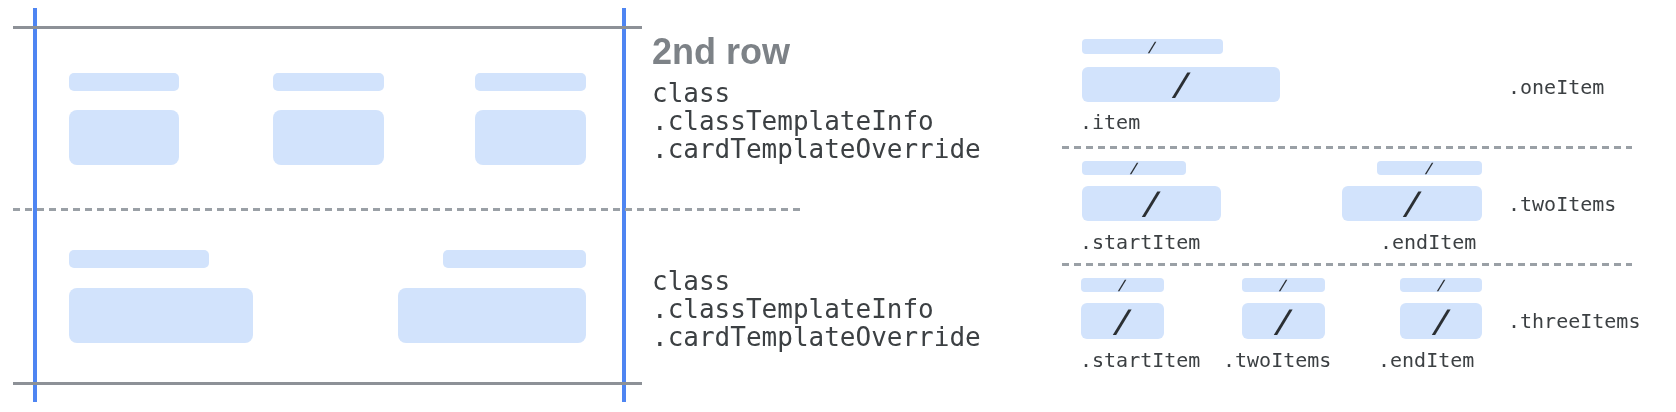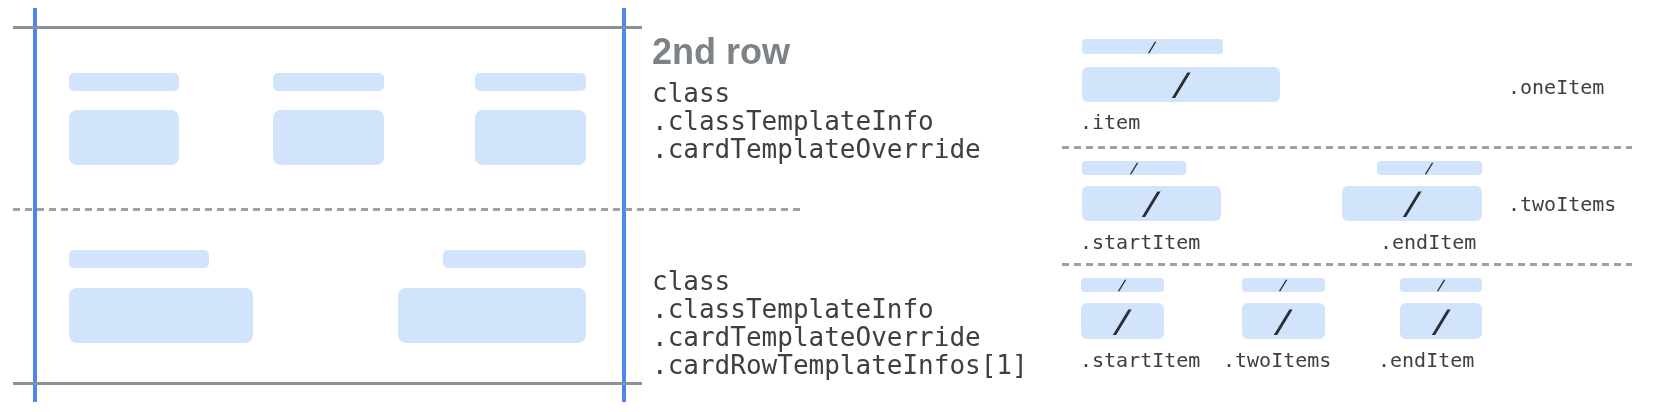--- a/index.html
+++ b/index.html
@@ -129,21 +129,20 @@
   <div class="abs slot lg c3b c2"></div>
 
   <div class="abs rowhead head2">2nd row</div>
   <div class="abs code k2a">class</div>
   <div class="abs code k2b">.classTemplateInfo</div>
   <div class="abs code k2c">.cardTemplateOverride</div>
 
   <div class="abs code k3a">class</div>
   <div class="abs code k3b">.classTemplateInfo</div>
   <div class="abs code k3c">.cardTemplateOverride</div>
-  <div class="abs code k3d">.cardRowTemplateInfos[1]</div>
 
   <div class="abs bar sm r1s">
     <span class="slash sm">/</span>
   </div>
   <div class="abs bar lg r1b">
     <span class="slash lg">/</span>
   </div>
   <div class="abs ilabel l-item">.item</div>
   <div class="abs ilabel l-one">.oneItem</div>
 
@@ -181,14 +180,15 @@
   </div>
   <div class="abs bar lg r3b p2">
     <span class="slash lg">/</span>
   </div>
   <div class="abs bar lg r3b p3">
     <span class="slash lg">/</span>
   </div>
   <div class="abs ilabel l-start3">.startItem</div>
   <div class="abs ilabel l-mid3">.twoItems</div>
   <div class="abs ilabel l-end3">.endItem</div>
+  <div class="abs ilabel l-three">.threeItems</div>
 
 </div>
 
 </body></html>

